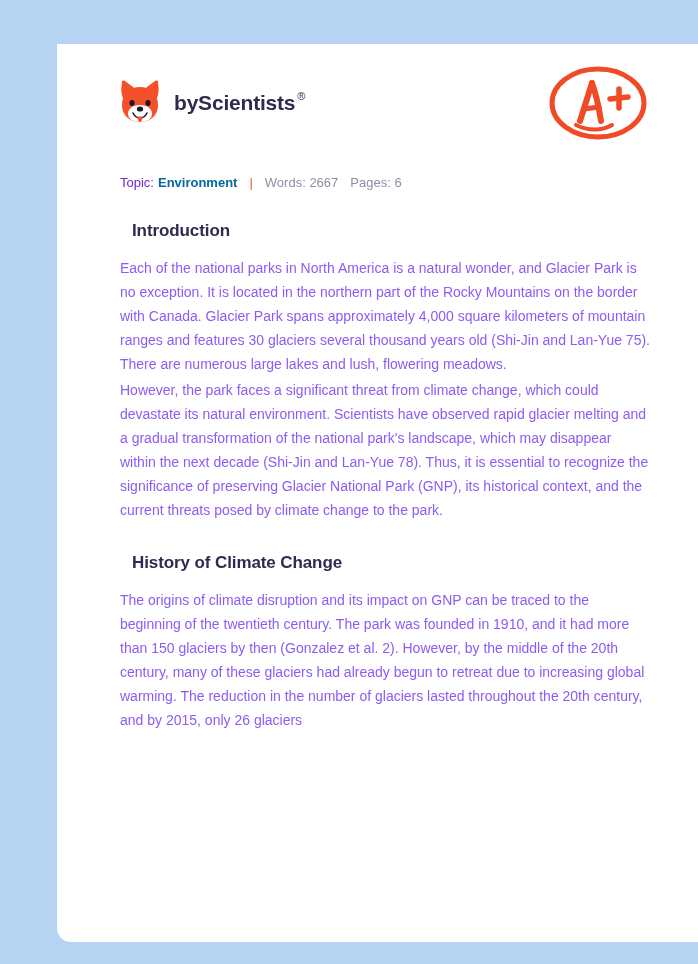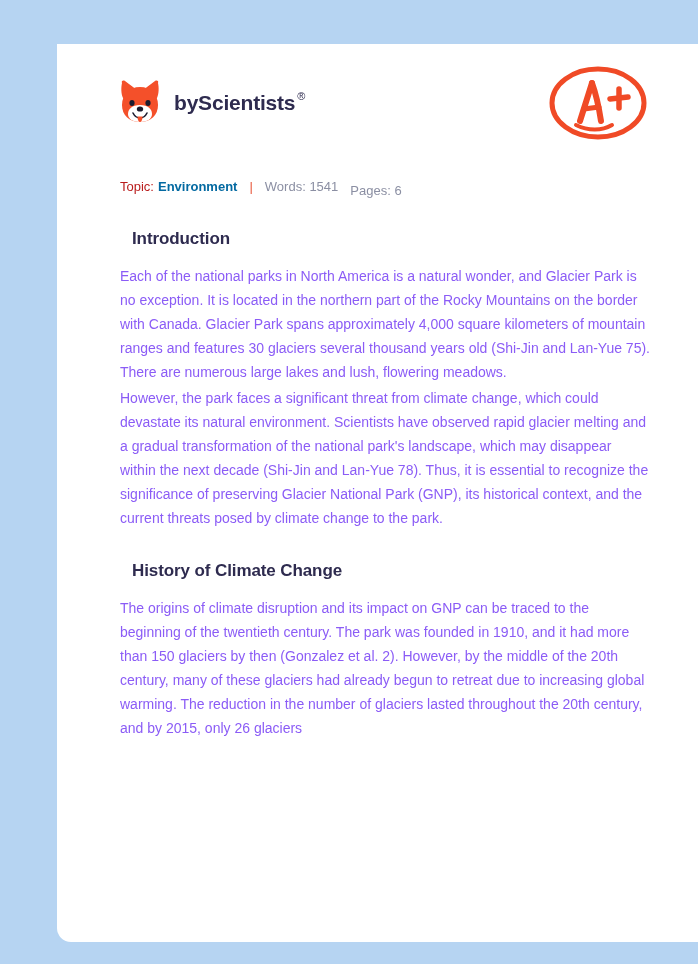--- a/index.html
+++ b/index.html
@@ -91,32 +91,32 @@
 
   
   .doc-meta {
     margin-top: 17px;
     font-size: 13px;
     color: #8b8fa3;
     display: flex;
     align-items: center;
     white-space: nowrap;
   }
-  .meta-topic-label { color: #b91c1c; }
+  .meta-topic-label { color: #6d28d9; }
   .meta-topic-value {
     color: #0369a1;
     font-weight: bold;
     margin-left: 4px;
   }
   .meta-sep {
     color: #e8563a;
     margin: 0 12px;
   }
   .meta-words { color: #8b8fa3; }
-  .meta-pages { color: #8b8fa3; margin-left: 12px; margin-top: 8px; }
+  .meta-pages { color: #8b8fa3; margin-left: 12px; }
 
   
   .section-heading {
     font-size: 17px;
     font-weight: bold;
     color: #2e2b4f;
     margin: 31px 0 0 12px;
     letter-spacing: -0.1px;
   }
 
@@ -177,21 +177,21 @@
 
         <path d="M30 64 C42 70 56 70 66 64" fill="none" stroke="#f04a26" stroke-width="4" stroke-linecap="round"></path>
       </svg>
     </div>
 
 
     <div class="doc-meta">
       <span class="meta-topic-label">Topic:</span>
       <span class="meta-topic-value">Environment</span>
       <span class="meta-sep">|</span>
-      <span class="meta-words">Words: 1541</span>
+      <span class="meta-words">Words: 2667</span>
       <span class="meta-pages">Pages: 6</span>
     </div>
 
     <h2 class="section-heading">Introduction</h2>
     <p class="body-paragraph">Each of the national parks in North America is a natural wonder, and Glacier Park is no exception. It is located in the northern part of the Rocky Mountains on the border with Canada. Glacier Park spans approximately 4,000 square kilometers of mountain ranges and features 30 glaciers several thousand years old (Shi-Jin and Lan-Yue 75). There are numerous large lakes and lush, flowering meadows.</p>
     <p class="body-paragraph">However, the park faces a significant threat from climate change, which could devastate its natural environment. Scientists have observed rapid glacier melting and a gradual transformation of the national park's landscape, which may disappear within the next decade (Shi-Jin and Lan-Yue 78). Thus, it is essential to recognize the significance of preserving Glacier National Park (GNP), its historical context, and the current threats posed by climate change to the park.</p>
 
     <h2 class="section-heading">History of Climate Change</h2>
     <p class="body-paragraph">The origins of climate disruption and its impact on GNP can be traced to the beginning of the twentieth century. The park was founded in 1910, and it had more than 150 glaciers by then (Gonzalez et al. 2). However, by the middle of the 20th century, many of these glaciers had already begun to retreat due to increasing global warming. The reduction in the number of glaciers lasted throughout the 20th century, and by 2015, only 26 glaciers</p>
 

